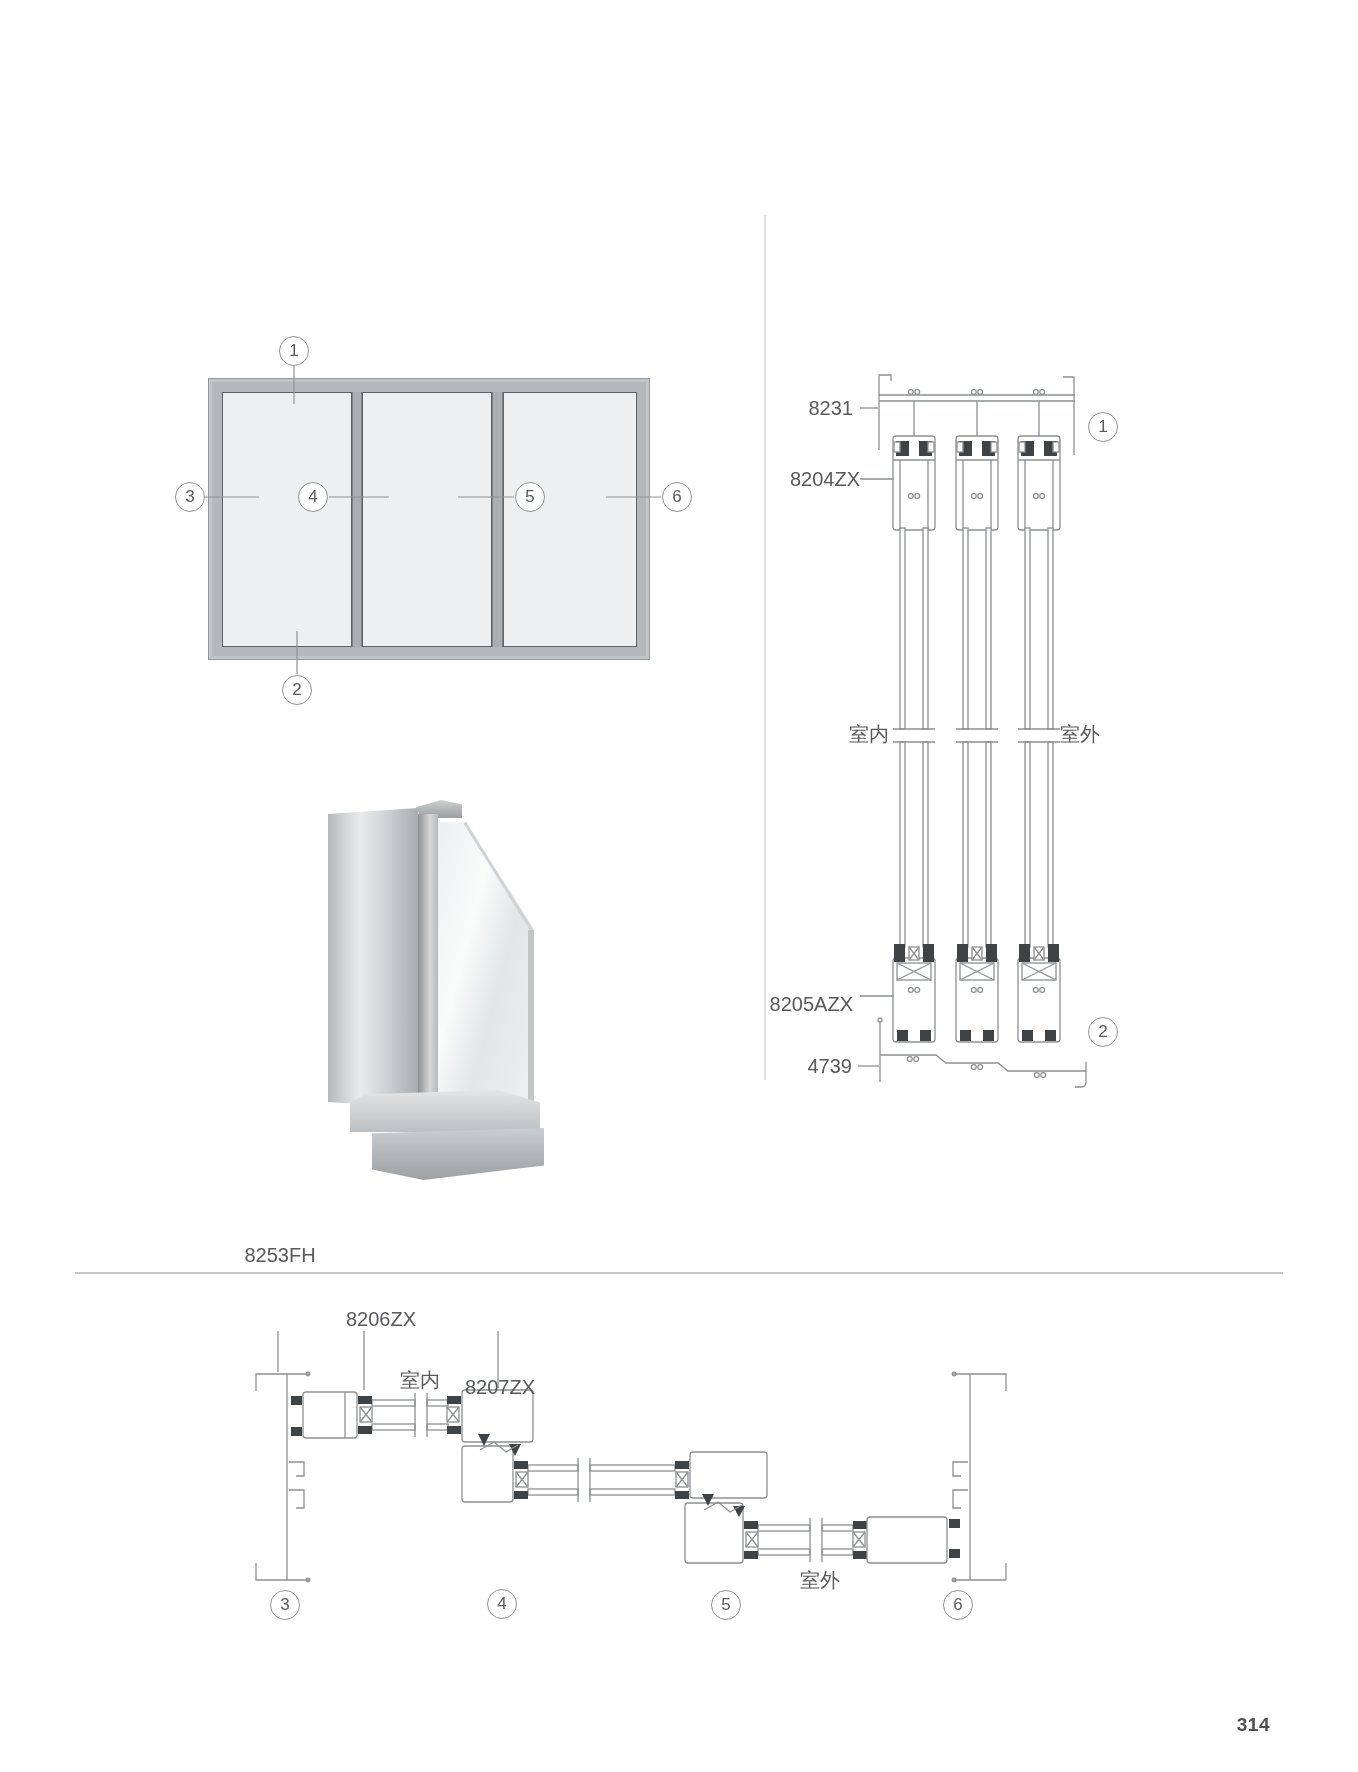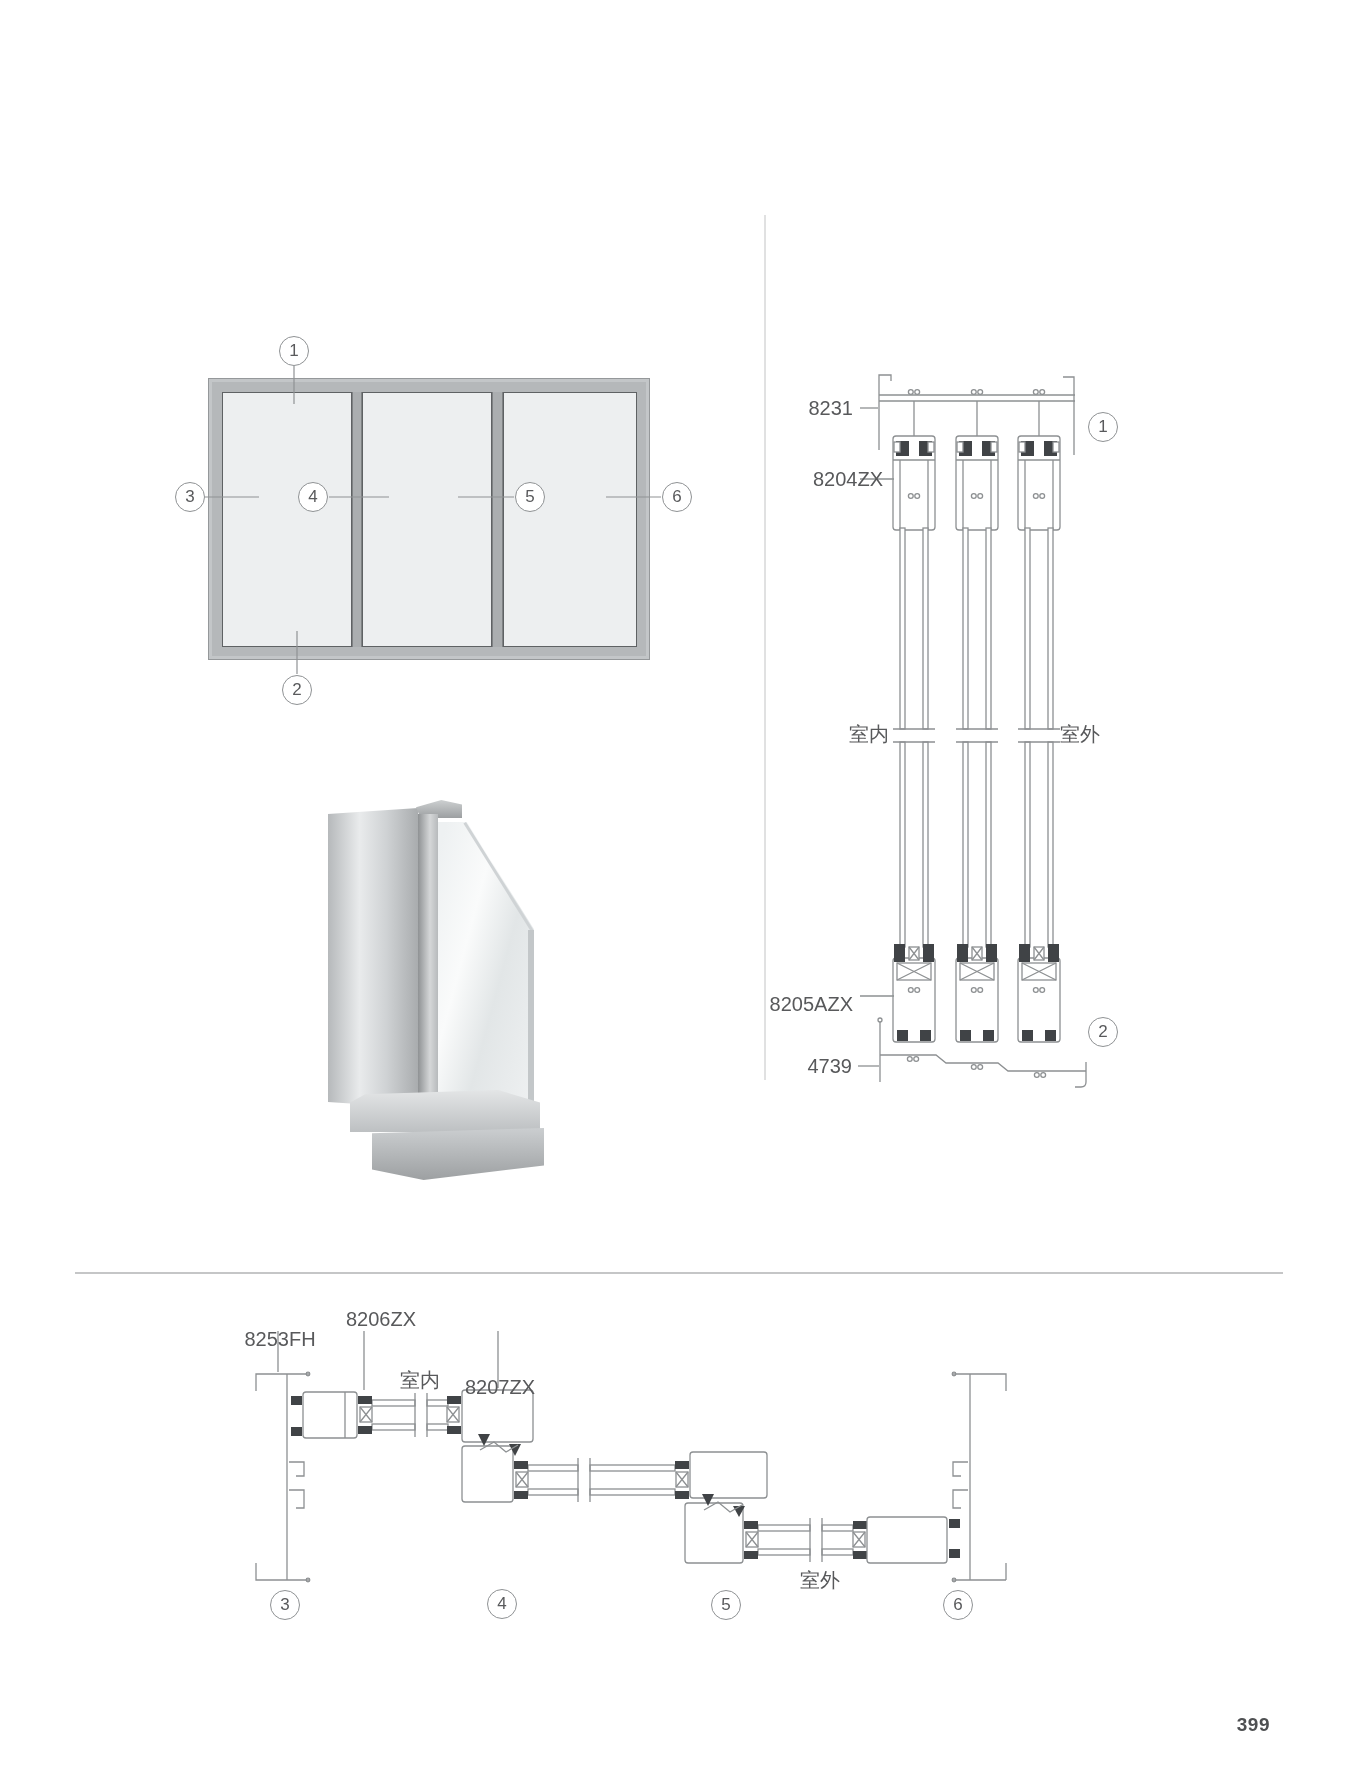--- a/index.html
+++ b/index.html
@@ -344,26 +344,26 @@
     <span>4</span>
     </div>
   <div class="callout" style="left:711px;top:1590px">
     <span>5</span>
     </div>
   <div class="callout" style="left:943px;top:1590px">
     <span>6</span>
     </div>
 
   <div class="lbl rt" style="right:505px;top:397px">8231</div>
-  <div class="lbl rt" style="right:475px;top:468px">8204ZX</div>
+  <div class="lbl rt" style="right:498px;top:468px">8204ZX</div>
   <div class="lbl rt" style="right:505px;top:993px">8205AZX</div>
   <div class="lbl rt" style="right:506px;top:1055px">4739</div>
   <div class="lbl" style="left:849px;top:723px">室内</div>
   <div class="lbl" style="left:1060px;top:723px">室外</div>
 
-  <div class="lbl ctr" style="left:280px;top:1328px">8253FH</div>
+  <div class="lbl ctr" style="left:280px;top:1244px">8253FH</div>
   <div class="lbl ctr" style="left:381px;top:1308px">8206ZX</div>
   <div class="lbl ctr" style="left:500px;top:1376px">8207ZX</div>
   <div class="lbl ctr" style="left:420px;top:1369px">室内</div>
   <div class="lbl ctr" style="left:820px;top:1569px">室外</div>
 
-  <div class="pagenum" style="right:88px;top:1714px">399</div>
+  <div class="pagenum" style="right:88px;top:1714px">314</div>
 </div>
 
 </body></html>

